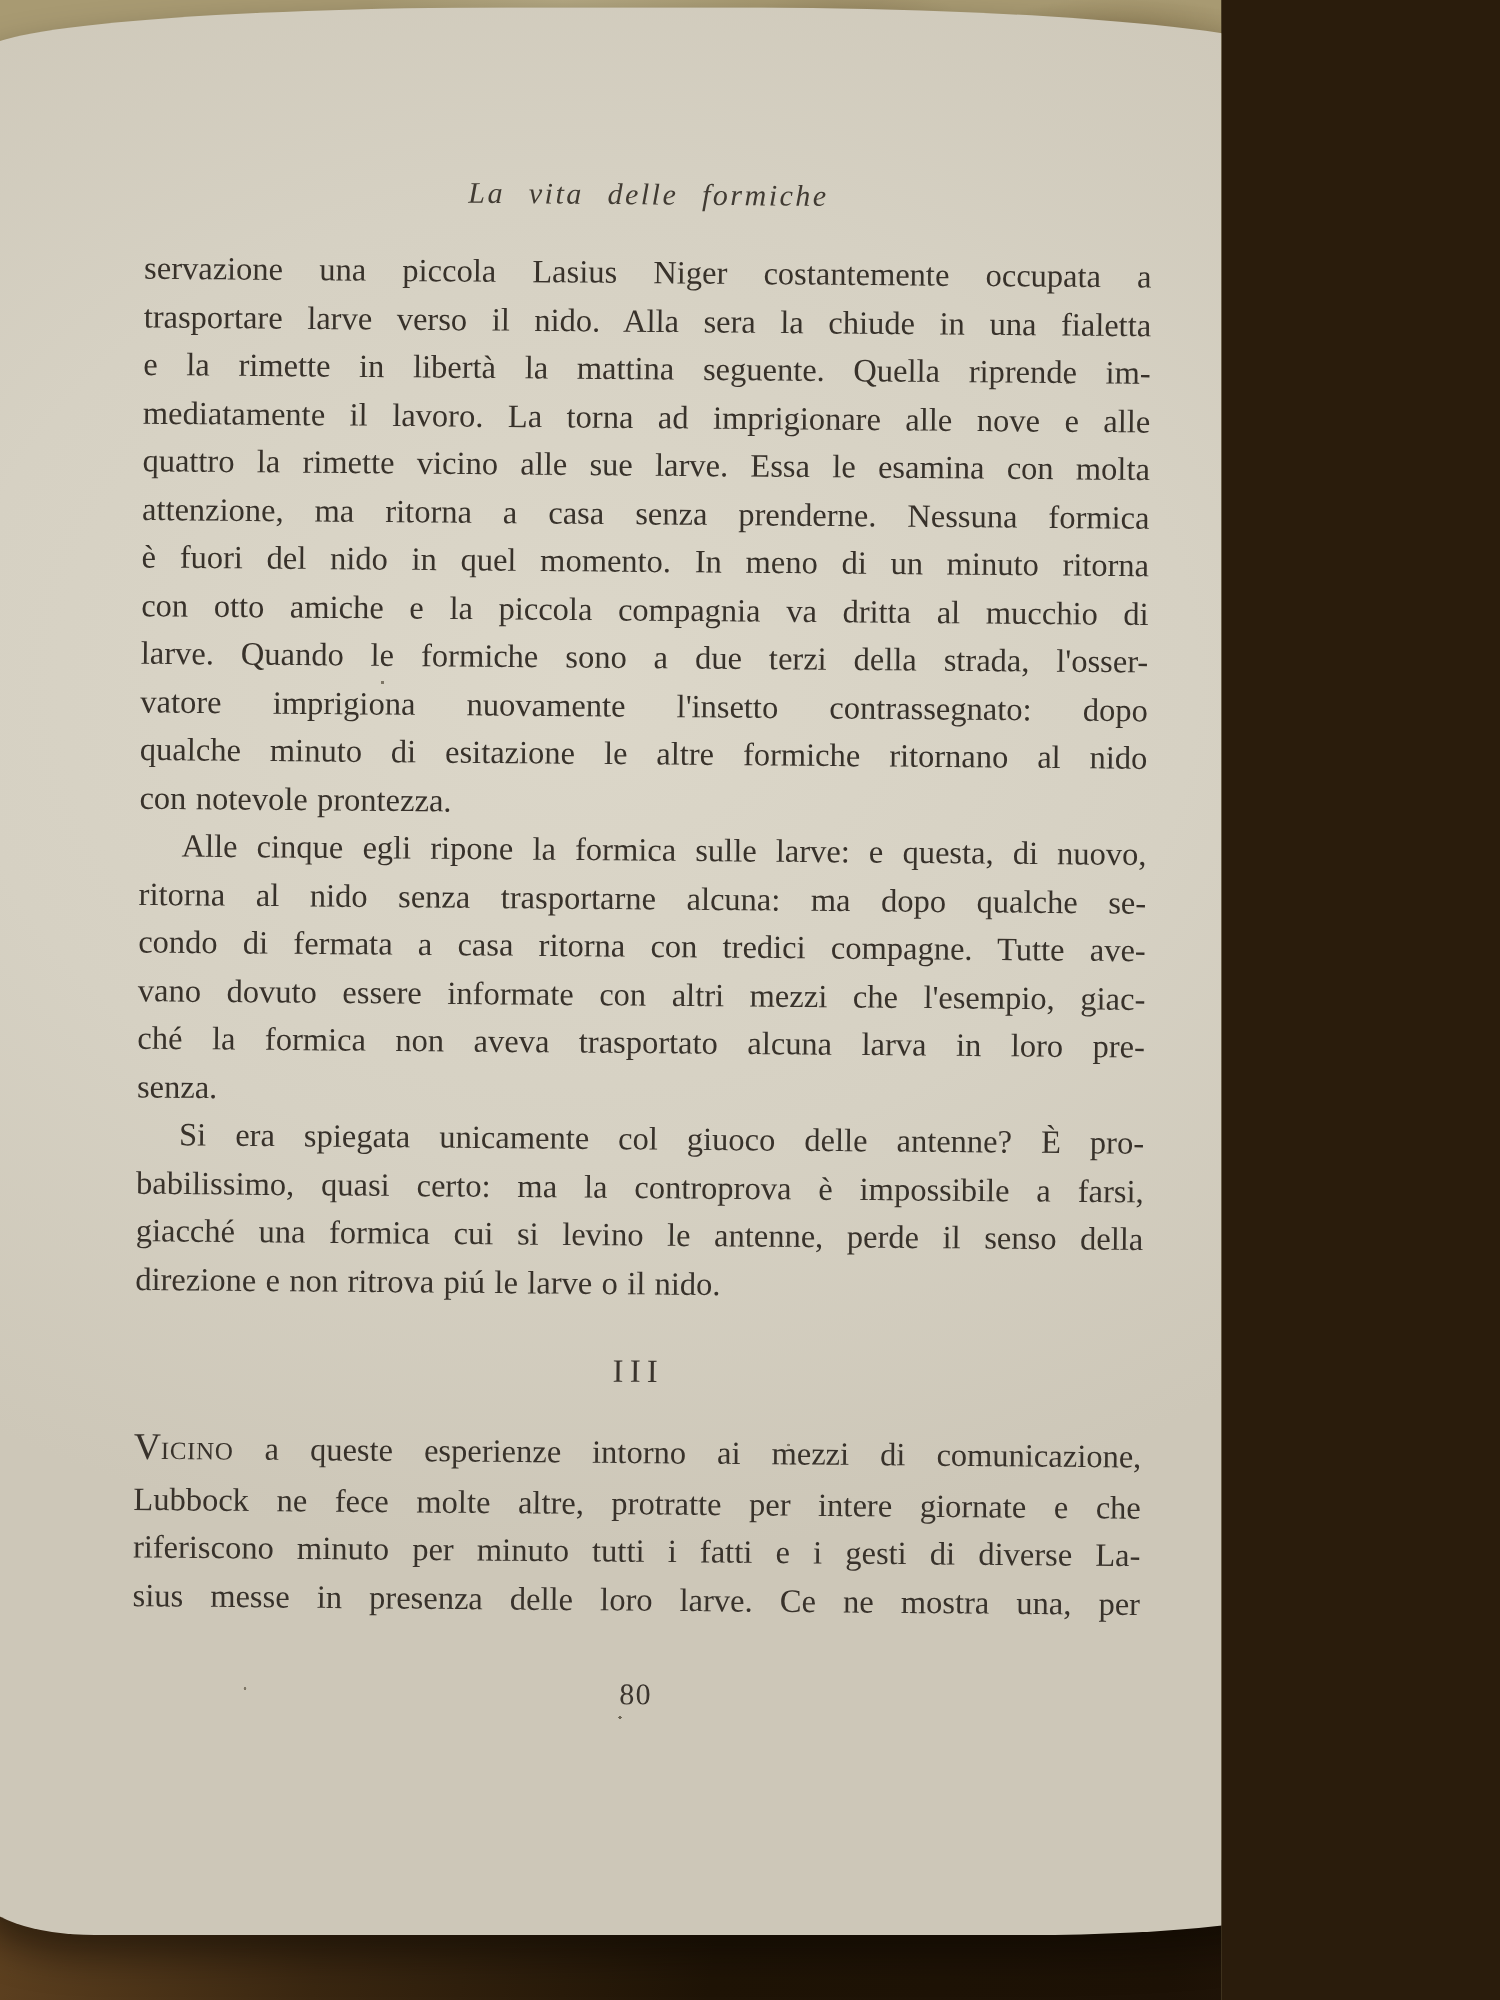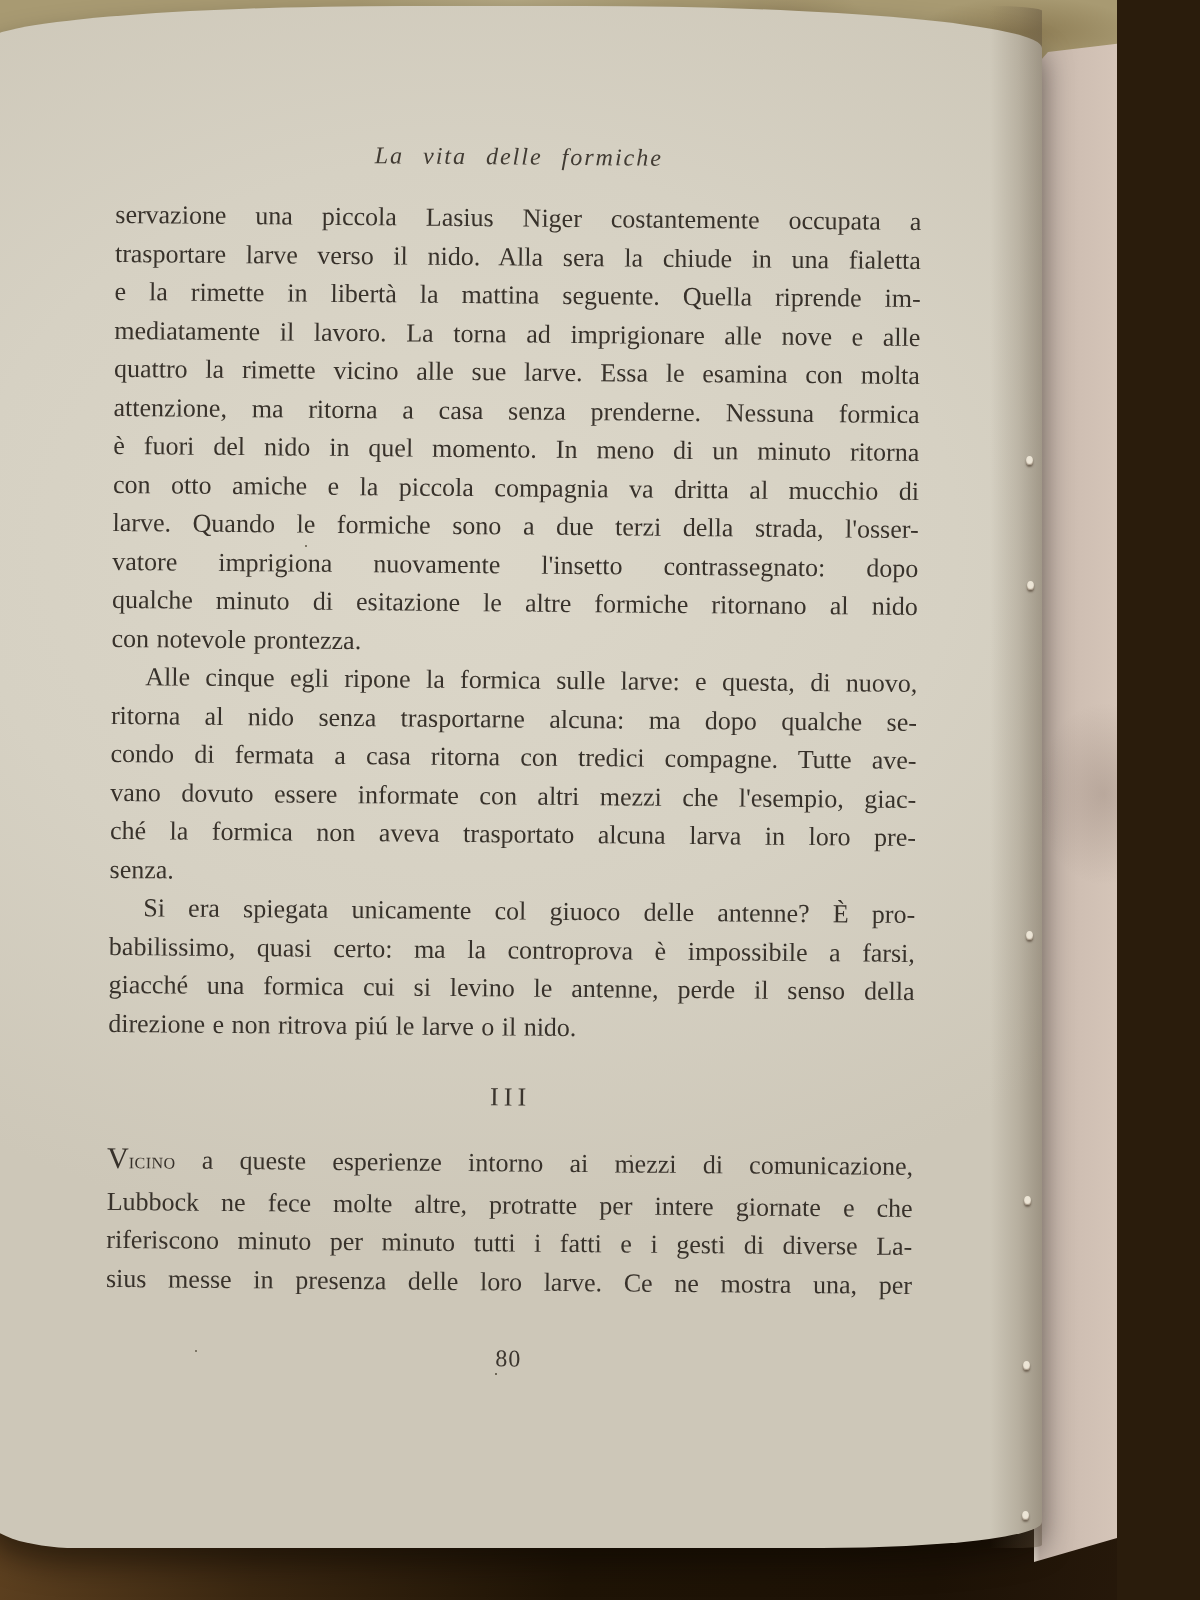--- a/index.html
+++ b/index.html
@@ -3,21 +3,21 @@
 <meta charset="utf-8">
 <title>Book page</title>
 <style>
   html,body{margin:0;padding:0;}
   body{
     width:1200px;height:1600px;overflow:hidden;
     font-family:"Liberation Serif","DejaVu Serif",serif;
     background:#2a1c0c;
   }
   .scene{
-    position:relative;width:1117px;height:1600px;overflow:hidden;
+    position:relative;width:977px;height:1600px;overflow:hidden;
     background:
       radial-gradient(220px 60px at 46% 0%, #b4a883 0%, rgba(0,0,0,0) 70%),
       radial-gradient(160px 50px at 92% 2%, #8d7c54 0%, rgba(0,0,0,0) 70%),
       radial-gradient(120px 40px at 70% 1%, #9a8a63 0%, rgba(0,0,0,0) 70%),
       #a89a72;
   }
   
   .floor{
     position:absolute;left:0;top:1488px;width:1200px;height:112px;
     background:
@@ -83,21 +83,21 @@
   }
   .para{margin:0;}
   .line{
     font-size:26px;line-height:38.5px;
     text-align:justify;text-align-last:justify;
     word-spacing:1px;white-space:normal;
   }
   .line.last{text-align-last:left;}
   .para.indent .line.first{text-indent:34px;}
   .lead-cap{font-size:30px;}
-  .lead-sc{text-transform:uppercase;font-size:16px;letter-spacing:0.5px;}
+  .lead-sc{text-transform:uppercase;font-size:20px;letter-spacing:0.5px;}
   .section-heading{
     text-align:center;font-size:26px;line-height:38px;letter-spacing:5px;
     margin:32px 0 26px 0;color:#3b352e;
   }
   .page-number{
     text-align:center;font-size:24px;margin-top:44px;color:#3b352e;letter-spacing:1px;
   }
 </style>
 </head>
 <body>

